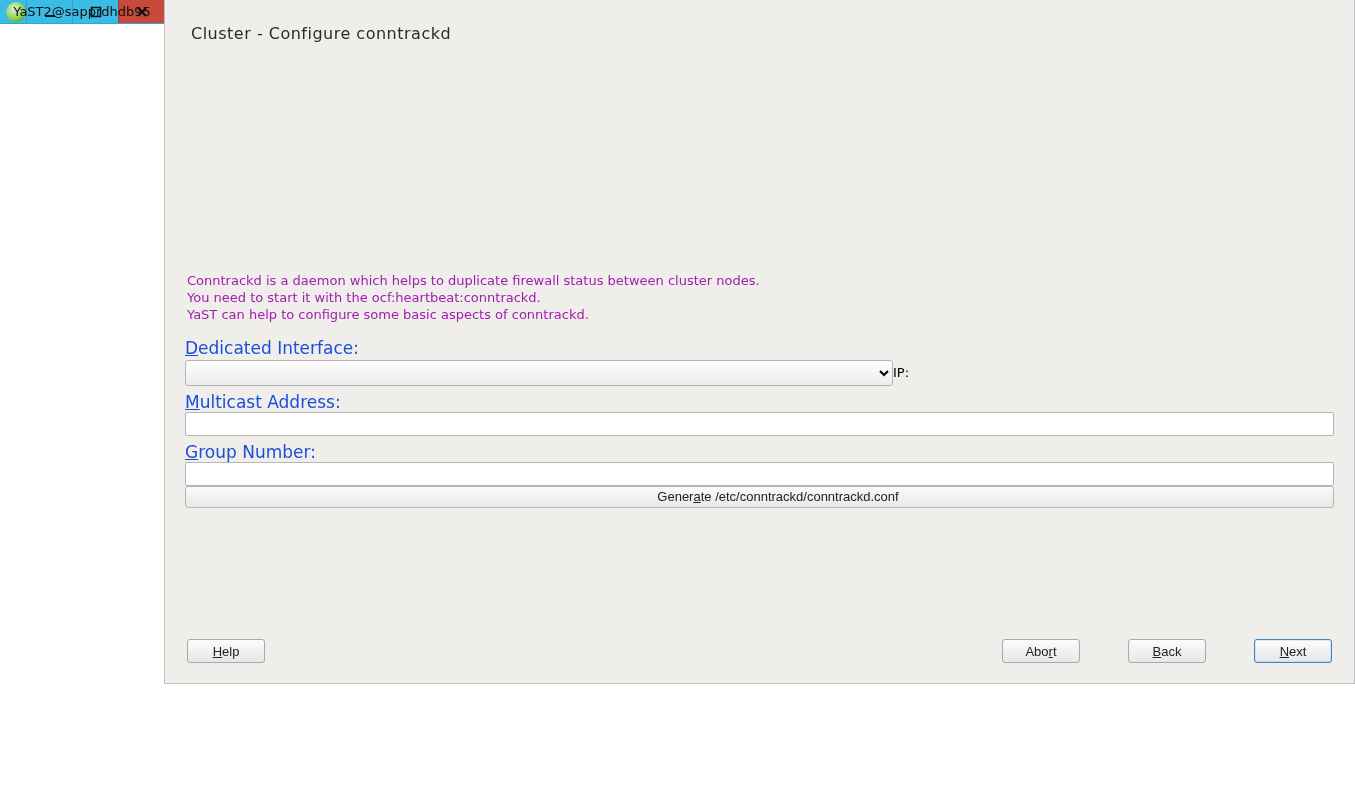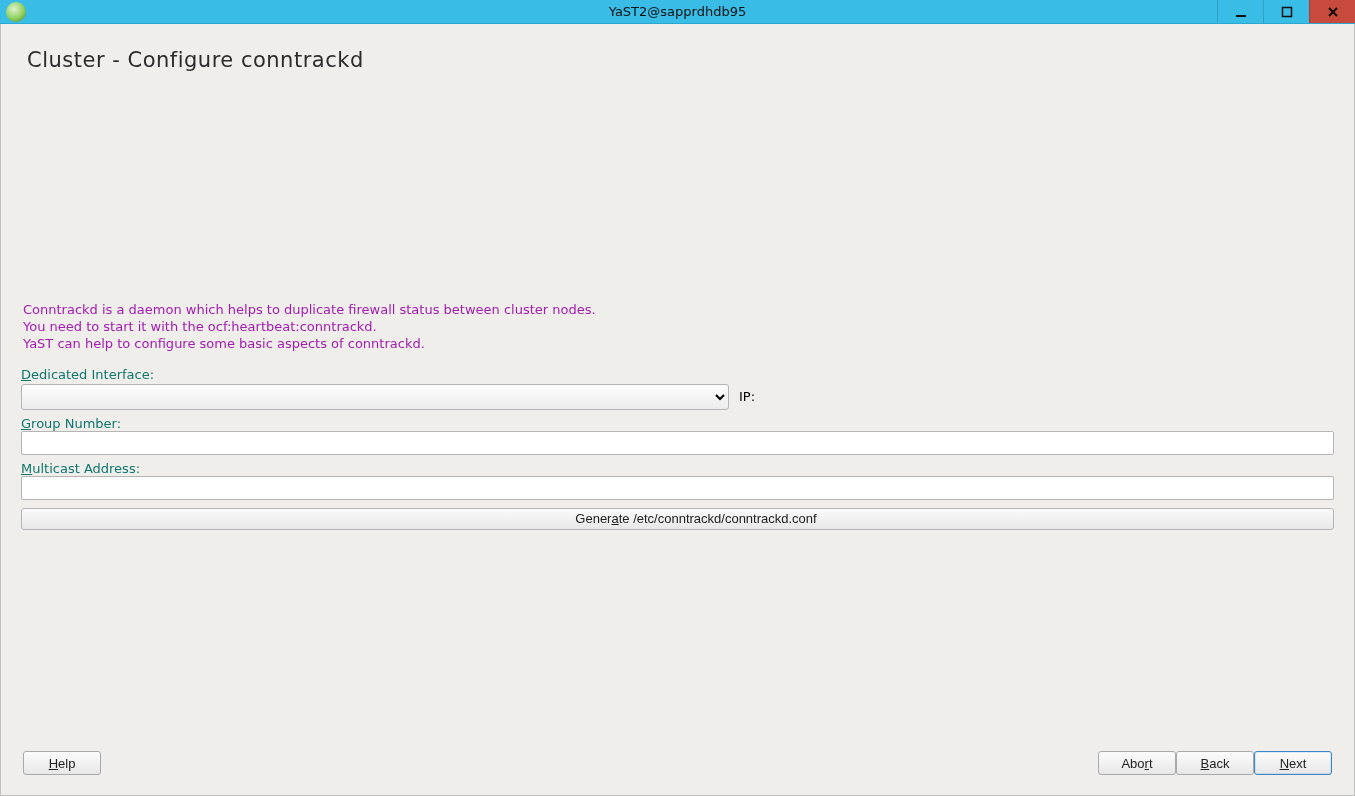--- a/index.html
+++ b/index.html
@@ -1,17 +1,17 @@
 <!DOCTYPE html>
 <html><head>
 <meta charset="utf-8">
 <style>
   * { box-sizing: border-box; margin: 0; padding: 0; }
   html, body { width: 1355px; height: 796px; font-family: "DejaVu Sans", "Liberation Sans", Arial, sans-serif; font-size: 13px; overflow: hidden; }
-  .window { width: 1355px; height: 796px; display: flex; flex-direction: column; }
+  .window { width: 1355px; height: 684px; display: flex; flex-direction: row; }
   .titlebar {
     height: 24px; background: #39bce6; display: flex; align-items: center;
     position: relative; border-bottom: 1px solid #2aa8d0;
   }
   .titlebar-icon {
     width: 20px; height: 20px; margin-left: 6px;
     background: radial-gradient(circle at 40% 35%, #dff3d0 0%, #8ecf5a 55%, #3a7a24 100%);
     border-radius: 50%; position: relative;
   }
   .titlebar-title {
@@ -27,46 +27,46 @@
   .tb-btn svg { display: block; }
   .client {
     flex: 1; background: #efeeeb; border: 1px solid #bfbfbf; border-top: none;
     padding: 12px; display: flex; flex-direction: column;
   }
   .inner {
     flex: 1; background: #efeeeb; display: flex; flex-direction: column;
     padding: 6px 8px 8px 8px;
   }
   .page-title {
-    font-size: 21px; color: #2b2b2b; letter-spacing: 0.5px;
+    font-size: 16px; color: #2b2b2b; letter-spacing: 0.5px;
     padding: 6px 0 10px 6px; font-weight: 400;
   }
   .spacer-top { flex: 0 0 220px; }
   .desc { font-size: 13px; color: #a21caf; line-height: 1.3; padding-left: 2px; }
   .form-block { margin-top: 8px; }
   .field-row { margin-top: 6px; }
-  .field-label { font-size: 13px; color: #0f766e; display: inline-block; }
-  .iface-row { display: flex; align-items: center; gap: 10px; margin-top: 2px; }
+  .field-label { font-size: 17px; color: #1d4ed8; display: inline-block; }
+  .iface-row { display: flex; align-items: center; gap: 0; margin-top: 2px; }
   select.combo {
     width: 708px; height: 26px; background: linear-gradient(#fdfdfd,#ececec);
     border: 1px solid #b5b5b5; border-radius: 3px; font-size: 13px; padding: 0 4px;
   }
   input.text {
     width: 100%; height: 24px; background: #fff; border: 1px solid #b5b5b5;
     border-radius: 2px; font-size: 13px; padding: 0 4px;
   }
   button.wide {
-    width: 100%; height: 22px; margin-top: 8px;
+    width: 100%; height: 22px; 
     background: linear-gradient(#fafafa,#e8e8e8);
     border: 1px solid #b5b5b5; border-radius: 3px;
     font-size: 13px; color: #222; cursor: pointer; padding-left: 37px;
   }
   .spacer-bottom { flex: 1; }
   .button-bar {
-    display: flex; align-items: flex-start; padding: 4px 2px 0 2px;
+    display: flex; align-items: flex-start; padding: 4px 2px 0 2px; gap: 48px;
   }
   .button-bar .gap { flex: 1; }
   button.std {
     min-width: 78px; height: 24px; padding: 0 14px;
     background: linear-gradient(#fcfcfc,#e7e7e7);
     border: 1px solid #a9a9a9; border-radius: 3px;
     font-size: 13px; color: #222; cursor: pointer; margin-left: 0;
   }
   button.std.help { margin-left: 0; }
   button.std.primary { border: 1px solid #3a87c8; box-shadow: 0 0 0 1px rgba(58,135,200,0.15) inset; }
@@ -125,28 +125,28 @@
             </select>
             <span>
               <span>IP:</span>
               <span></span>
             </span>
           </div>
         </div>
 
         <div class="field-row">
           <span class="field-label">
-            <span></span><span class="mnemonic">G</span><span>roup Number:</span>
+            <span></span><span class="mnemonic">M</span><span>ulticast Address:</span>
           </span>
           <input type="text" class="text" value="" style="">
         </div>
 
         <div class="field-row">
           <span class="field-label">
-            <span></span><span class="mnemonic">M</span><span>ulticast Address:</span>
+            <span></span><span class="mnemonic">G</span><span>roup Number:</span>
           </span>
           <input type="text" class="text" value="" style="">
         </div>
 
         <button class="wide">
           <span>Gener</span><span class="mnemonic">a</span><span>te /etc/conntrackd/conntrackd.conf</span>
         </button>
 
       </div>
 

